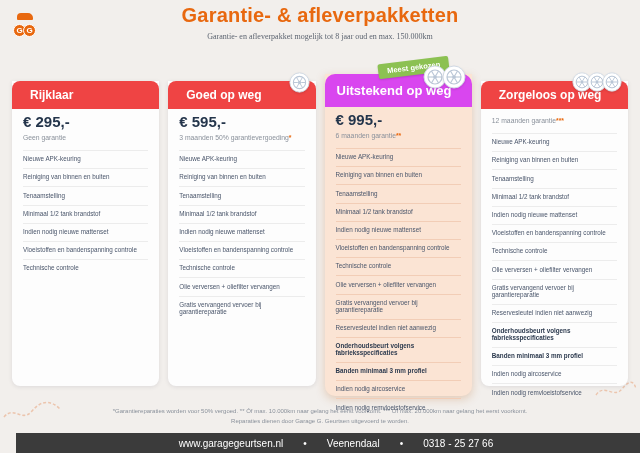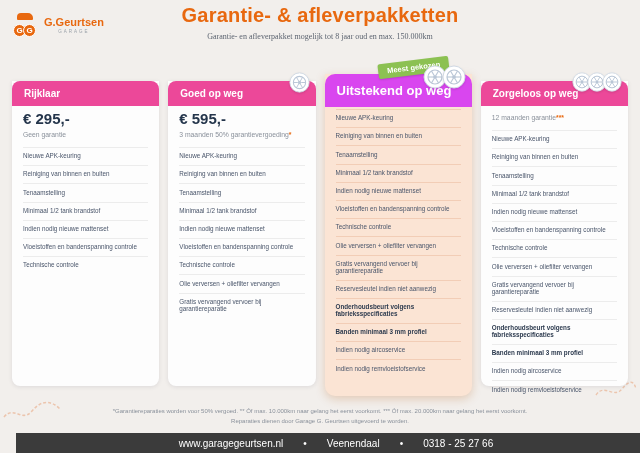--- a/index.html
+++ b/index.html
@@ -21,22 +21,22 @@
   .brand-text { line-height:1; padding-top:4px; }
   .brand-name { color:#e8680f; font-weight:bold; font-size:11px; }
   .brand-sub { color:#9aa1a9; font-size:4.5px; letter-spacing:2px; text-align:center; margin-top:2px; }
   .title { text-align:center; padding-top:4px; }
   .title h1 { color:#e8680f; font-size:20px; font-weight:bold; letter-spacing:.2px; }
   .title p { color:#5c6470; font-size:8px; margin-top:5px;font-family:Liberation Serif, serif; }
   
   .cols { display:flex; gap:9px; padding:0 12px; margin-top:12px; align-items:flex-start; }
   .card { flex:1 1 0; background:#fdfdfd; border-radius:0 0 8px 8px; height:305px; position:relative;
           box-shadow:0 1px 4px rgba(40,40,60,.10); margin-top:7px; }
-  .card-band { background:#ec4899; color:#fff; font-weight:bold; font-size:10px;
-               padding:7px 12px; border-radius:8px 8px 0 0; position:relative; }
+  .card-band { background:#ef4444; color:#fff; font-weight:bold; font-size:12px;
+               padding:7px 18px; border-radius:8px 8px 0 0; position:relative; }
   .card.highlight { background:#fbe4d4; height:322px; margin-top:0; z-index:2; border-radius:0 0 10px 10px;
                     box-shadow:0 3px 10px rgba(180,90,20,.25); }
   .card.highlight .card-band { background:#d946ef; font-size:13px; padding:9px 12px; border-radius:10px 10px 0 0; }
   .price-block { padding:4px 11px 7px; }
   .price { font-size:15px; font-weight:bold; color:#24354b; }
   .price-note { font-size:6.8px; color:#8a919b; margin-top:4px; }
   .price-note .marks { color:#e8680f; font-weight:bold; }
   ul.features { list-style:none; margin:2px 11px 0; }
   ul.features li { font-size:6.3px; color:#49556a; padding:5.2px 0 5.1px; border-top:1px solid #ececec; line-height:1.1; }
   .highlight ul.features li { border-top-color:#f2cdb6; }
@@ -67,24 +67,20 @@
 
 <div class="top">
   <div class="brand">
     <div class="brand-mark">
       <div class="brand-car"></div>
       <div class="brand-gg">
         <span>G</span>
         <span>G</span>
       </div>
     </div>
-    <div class="brand-text">
-      <div class="brand-name">G.Geurtsen</div>
-      <div class="brand-sub">GARAGE</div>
-    </div>
   </div>
   <div class="title">
     <h1>Garantie- &amp; afleverpakketten</h1>
     <p>Garantie- en afleverpakket mogelijk tot 8 jaar oud en max. 150.000km</p>
   </div>
 </div>
 
 <div class="cols" id="cols">
     <div class="card">
       <div class="card-band"><span>Rijklaar</span></div>
@@ -151,20 +147,24 @@
             <circle cx="12" cy="12" r="7" fill="none" stroke="#b9c6d6" stroke-width="1.2"></circle>
             <circle cx="12" cy="12" r="2" fill="#b9c6d6"></circle>
             <line x1="14" y1="12" x2="19" y2="12" stroke="#b9c6d6" stroke-width="1.1"></line>
             <line x1="13" y1="13.732050807568877" x2="15.5" y2="18.06217782649107" stroke="#b9c6d6" stroke-width="1.1"></line>
             <line x1="11" y1="13.732050807568877" x2="8.500000000000002" y2="18.062177826491073" stroke="#b9c6d6" stroke-width="1.1"></line>
             <line x1="10" y1="12" x2="5" y2="12" stroke="#b9c6d6" stroke-width="1.1"></line>
             <line x1="11" y1="10.267949192431123" x2="8.499999999999996" y2="5.937822173508931" stroke="#b9c6d6" stroke-width="1.1"></line>
             <line x1="13" y1="10.267949192431123" x2="15.5" y2="5.93782217350893" stroke="#b9c6d6" stroke-width="1.1"></line>
           </svg>
         </div></div>
+      <div class="price-block">
+        <div class="price">€ 995,-</div>
+        <div class="price-note"><span>6 maanden garantie</span><span class="marks">**</span></div>
+      </div>
       <ul class="features">
         <li>Nieuwe APK-keuring</li>
         <li>Reiniging van binnen en buiten</li>
         <li>Tenaamstelling</li>
         <li>Minimaal 1/2 tank brandstof</li>
         <li>Indien nodig nieuwe mattenset</li>
         <li>Vloeistoffen en bandenspanning controle</li>
         <li>Technische controle</li>
         <li>Olie verversen + oliefilter vervangen</li>
         <li>Gratis vervangend vervoer bij garantiereparatie</li>

